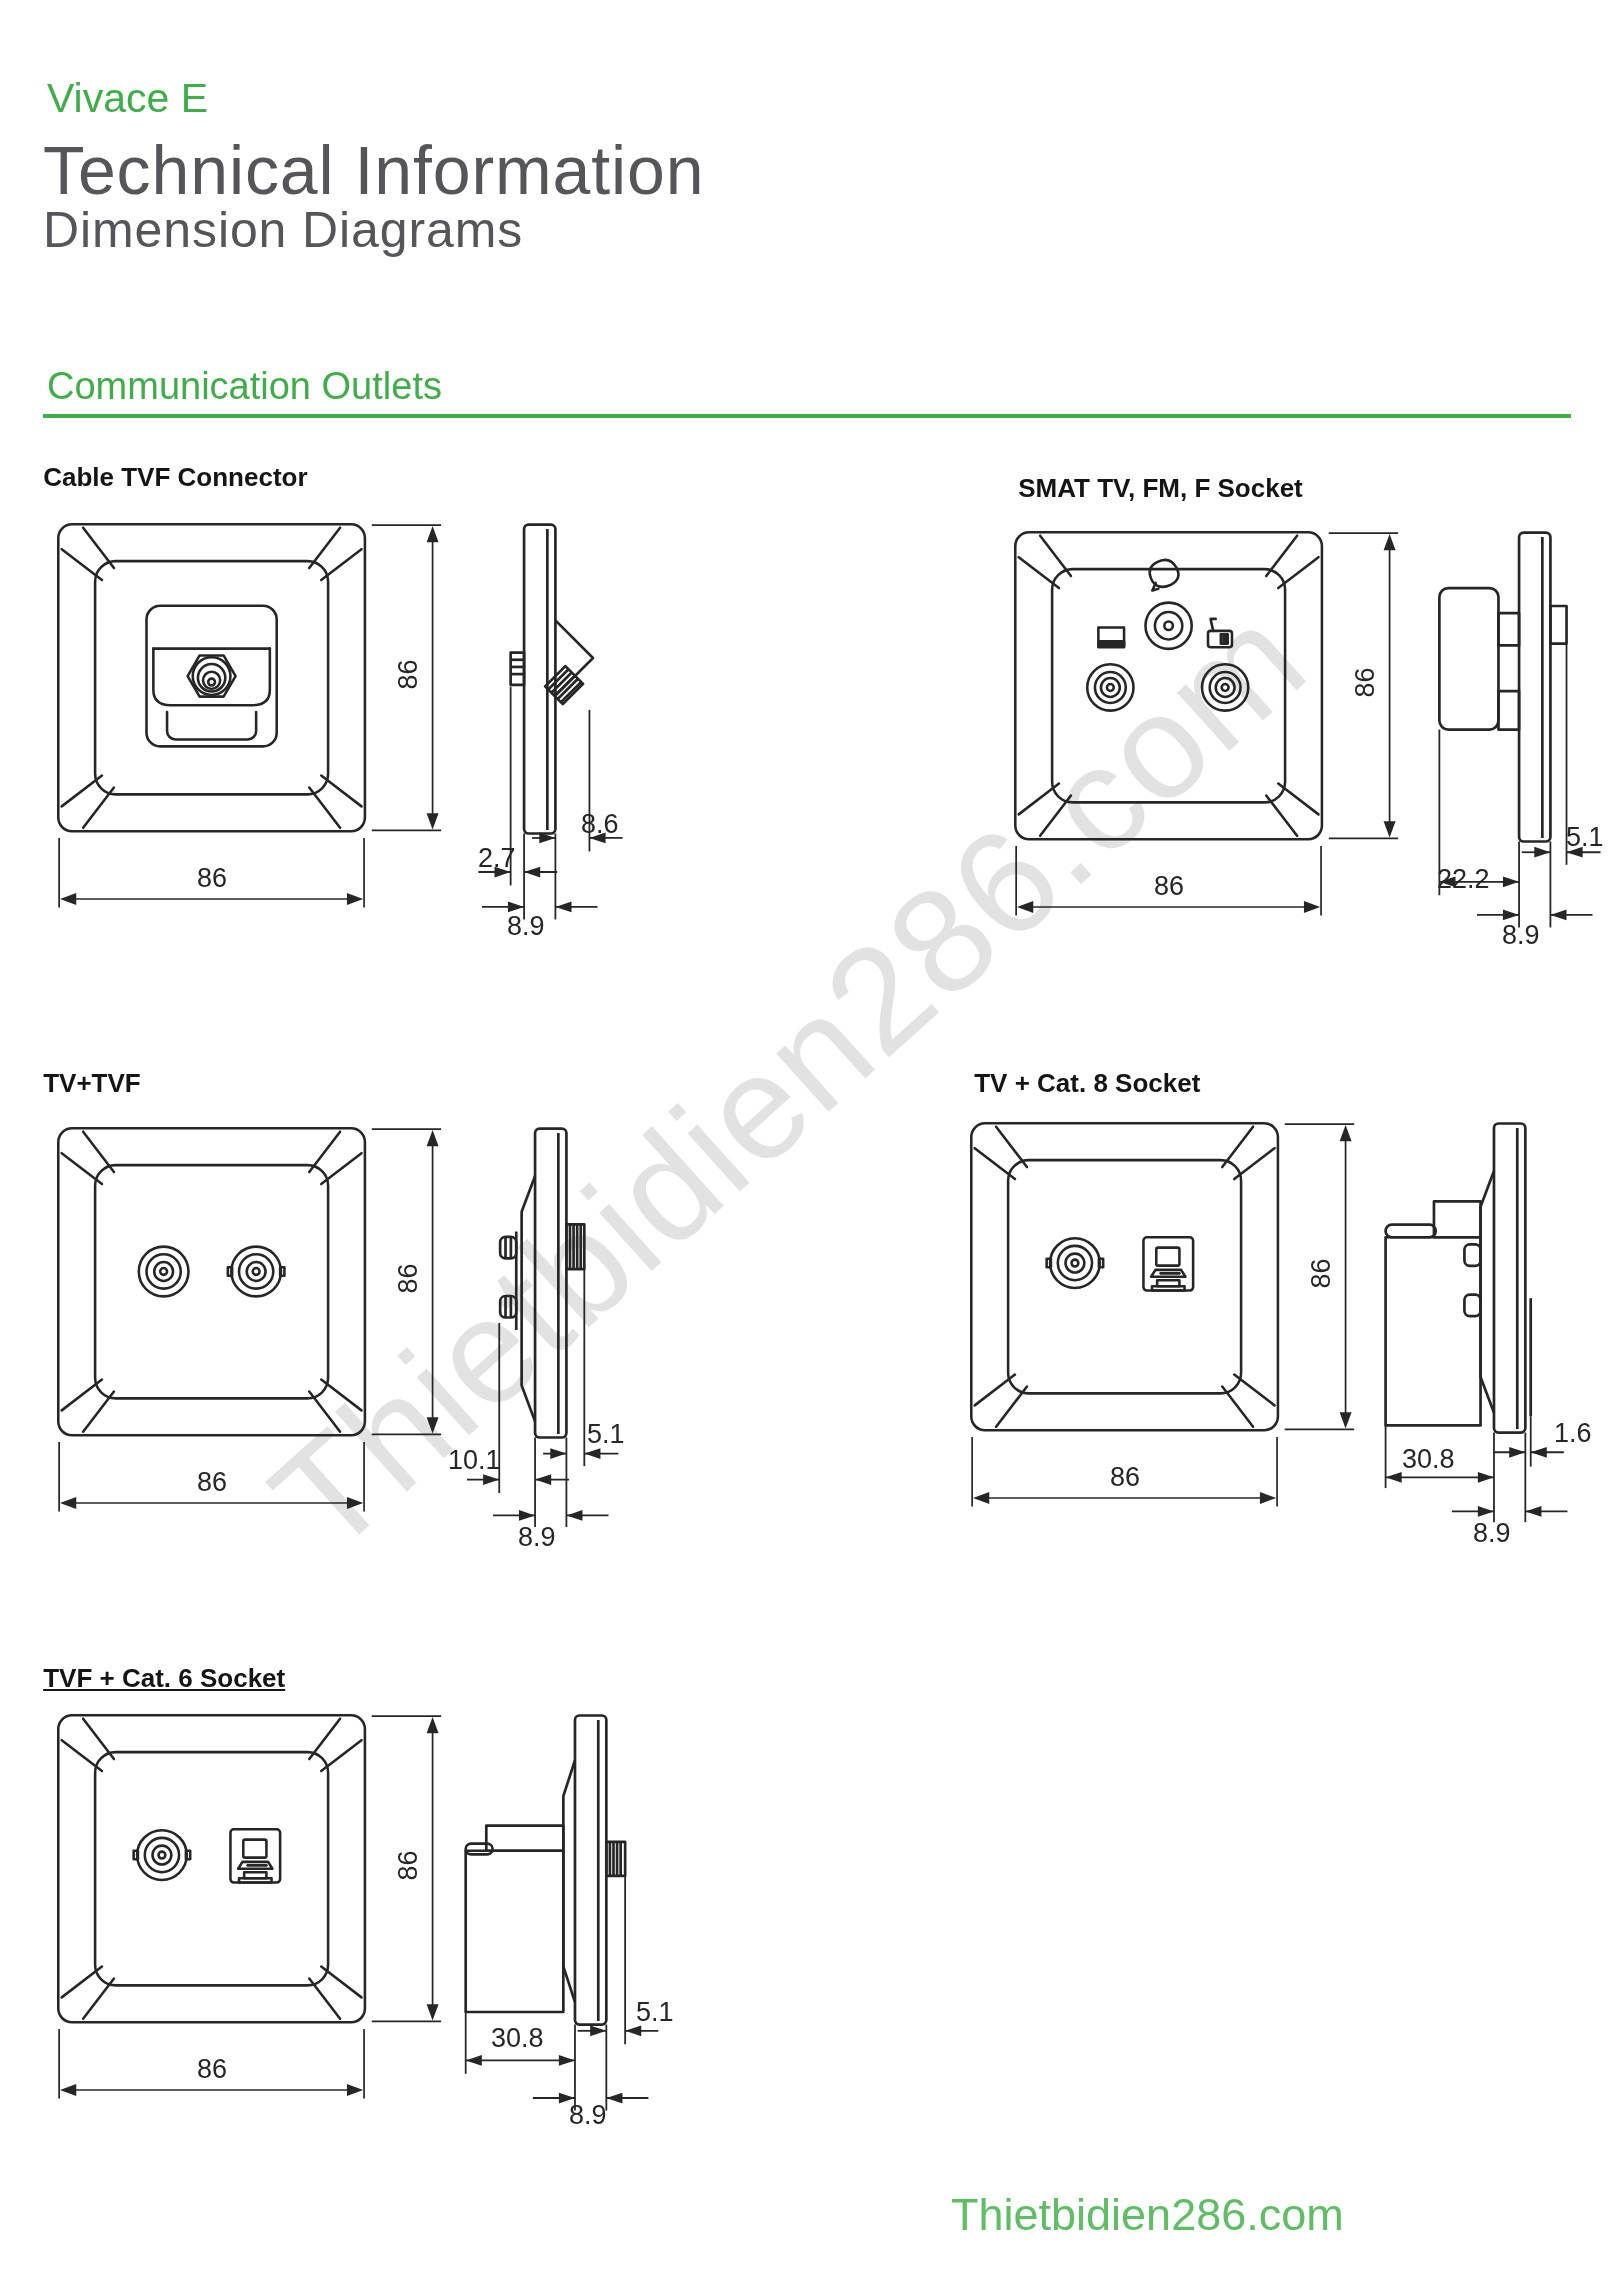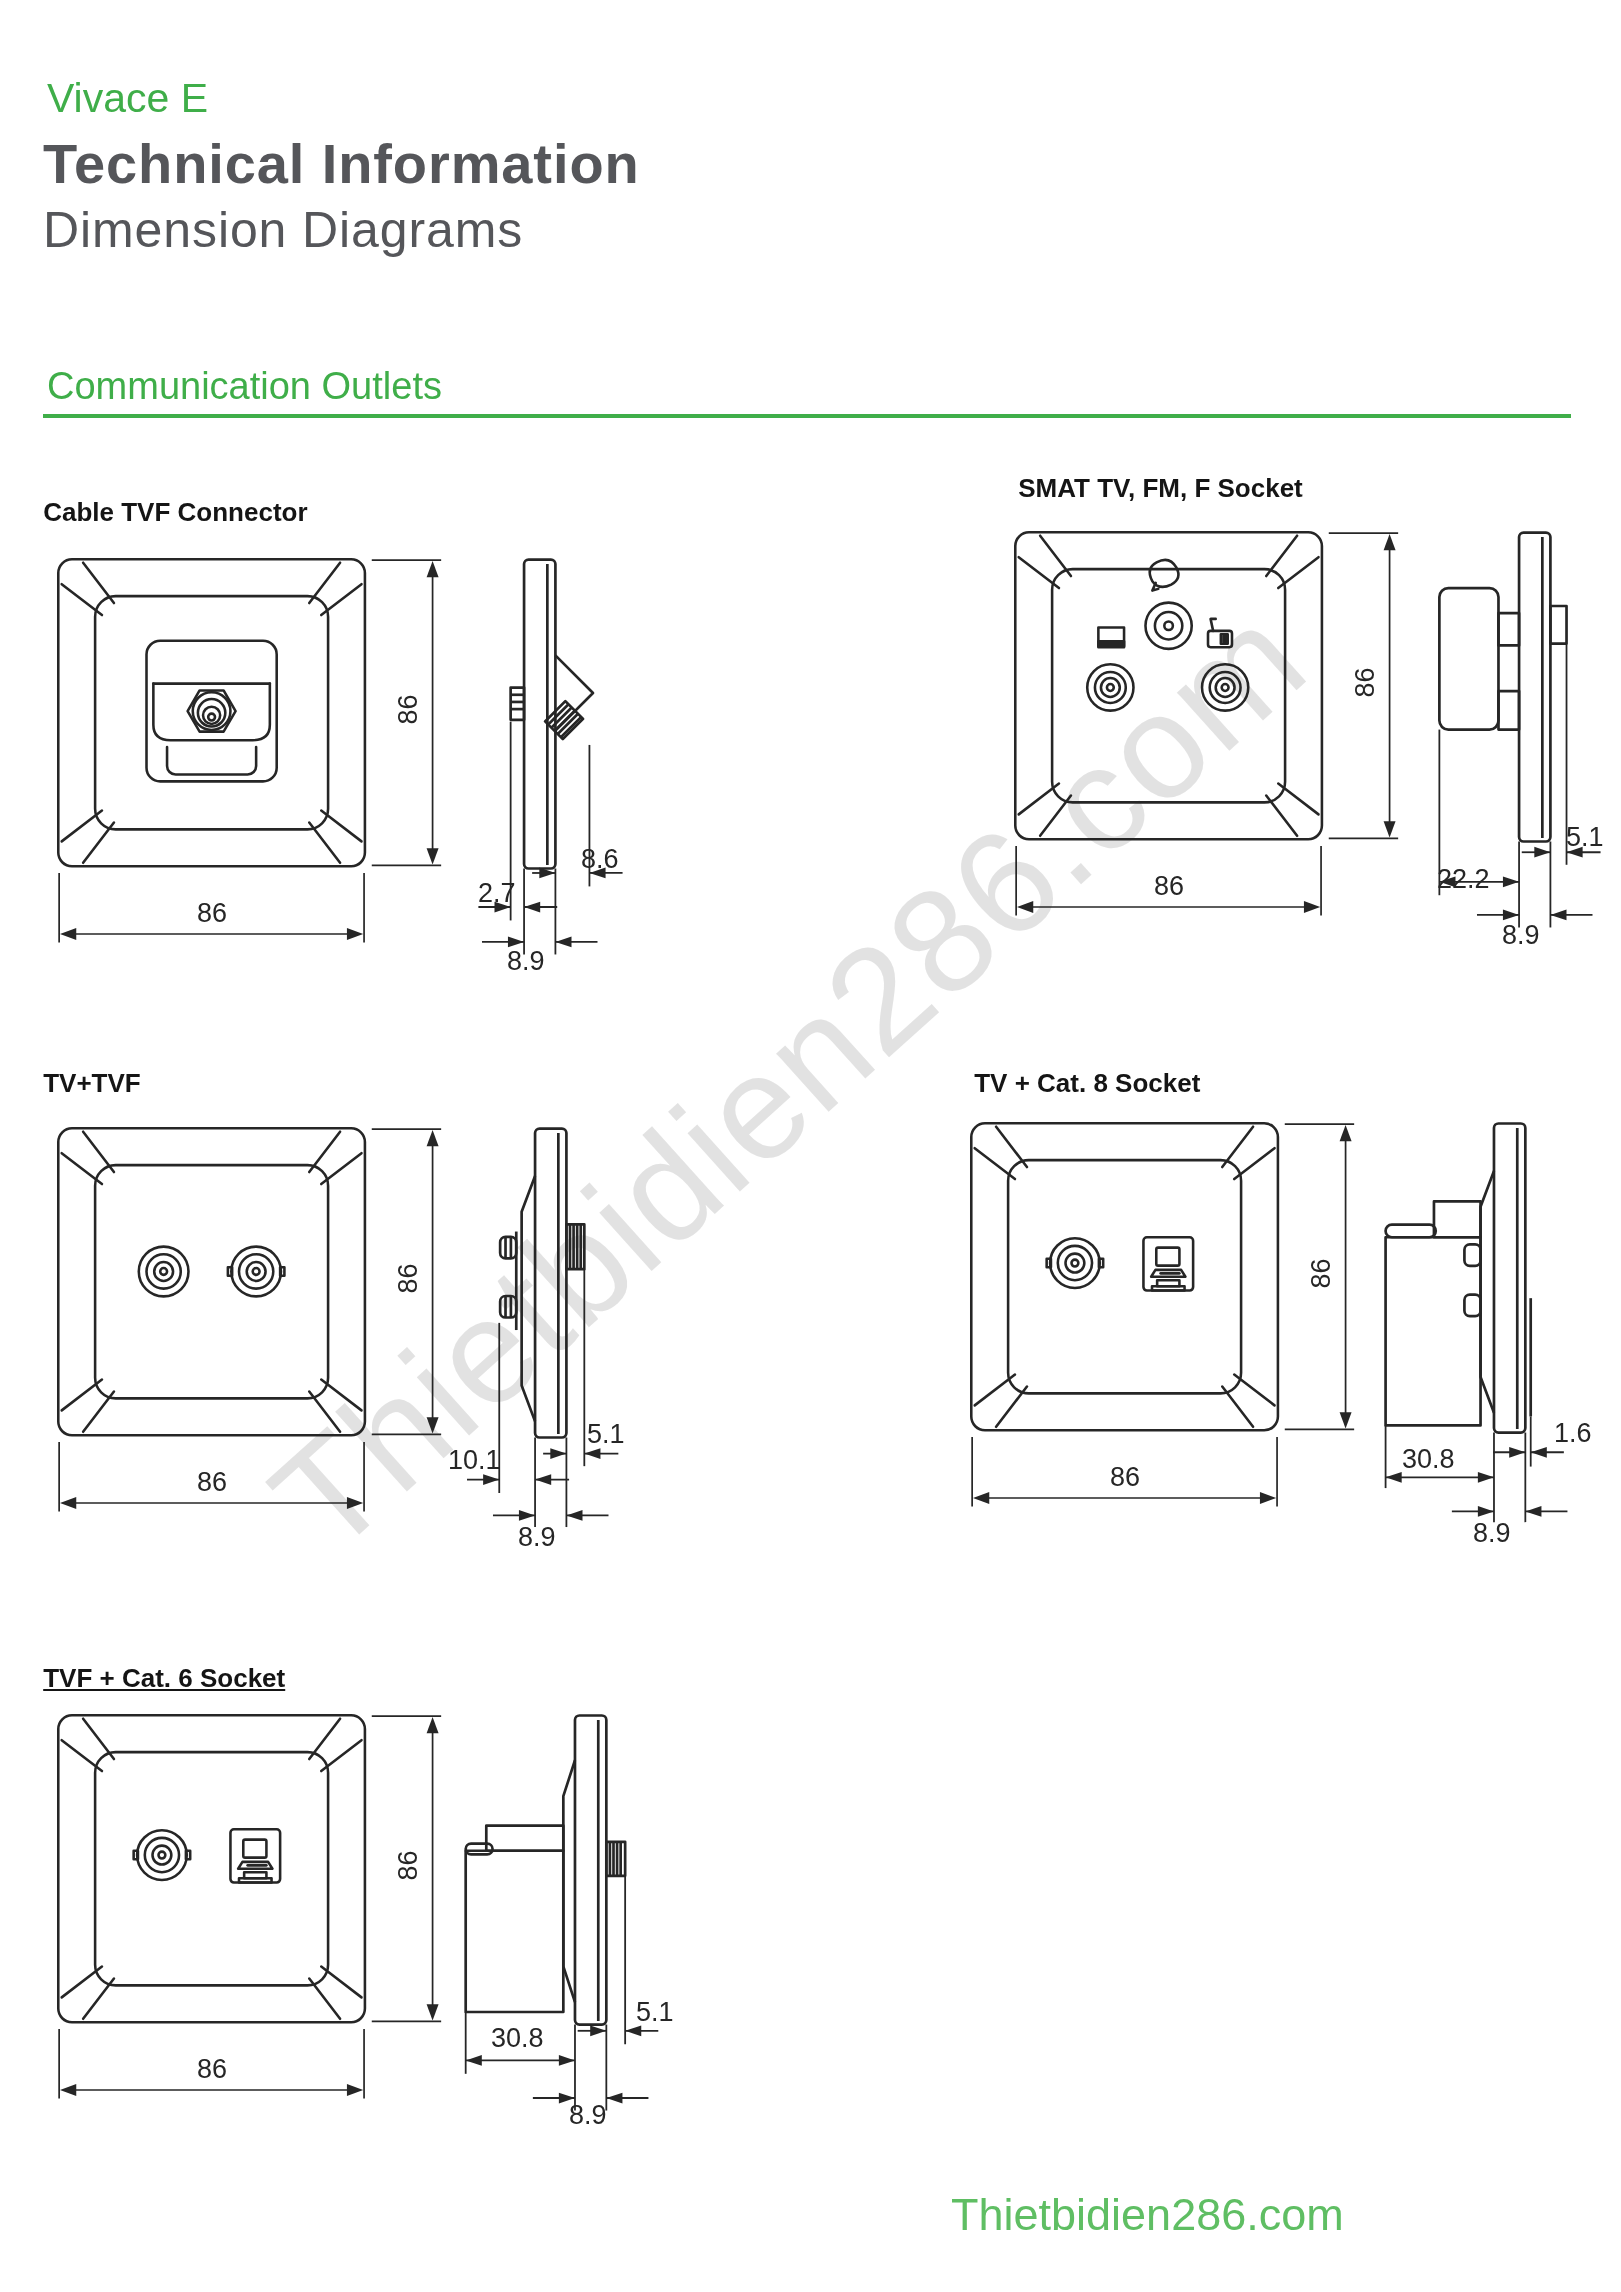--- a/index.html
+++ b/index.html
@@ -5,21 +5,21 @@
   :root{
     --accent:#3fae49; --gray:#55565a; --ink:#262626; --mark:#cccccc; --footer:#5fbe63;
   }
   html,body{margin:0;padding:0;}
   body{
     position:relative; width:1622px; height:2293px; background:#ffffff;
     font-family:"Liberation Sans", sans-serif; overflow:hidden; color:var(--ink);
   }
   .abs{position:absolute;}
   .brand{left:47px; top:75px; font-size:41px; color:var(--accent);}
-  .h1{left:43px; top:131px; font-size:56px; color:var(--gray); letter-spacing:0.9px;font-weight:bold;}
+  .h1{left:43px; top:131px; font-size:68px; color:var(--gray); letter-spacing:0.9px;}
   .h2{left:43px; top:201px; font-size:50px; color:var(--gray); letter-spacing:0.9px;}
   .section-heading{left:47px; top:365px; font-size:38px; color:var(--accent);}
   .section-rule{left:43px; top:414px; width:1528px; height:3.6px; background:var(--accent);}
   .diagram{position:absolute;}
   .diagram *{position:absolute;}
   .dg-title{font-size:26px; font-weight:700; color:#151515; white-space:nowrap;}
   .dim{font-size:27px; color:var(--ink); white-space:nowrap;}
   .dim.center{width:90px; text-align:center;}
   .dim.vert{width:54px; text-align:center; transform:rotate(-90deg);}
   .lineart{color:var(--ink);}
@@ -35,21 +35,21 @@
 <body>
 
 <div class="abs watermark">Thietbidien286.com</div>
 
 <div class="abs brand">Vivace E</div>
 <div class="abs h1">Technical Information</div>
 <div class="abs h2">Dimension Diagrams</div>
 <div class="abs section-heading">Communication Outlets</div>
 <div class="abs section-rule"></div>
 
-<div class="diagram" style="left:36px; top:492px; width:681px; height:510px;">
+<div class="diagram" style="left:36px; top:457px; width:681px; height:510px;">
   <span class="dg-title" style="left:7.2px; top:4.5px;">Cable TVF Connector</span>
 
   <svg class="lineart" style="left:18px; top:63px;" width="394" height="403" viewBox="0 0 460 470" preserveAspectRatio="none">
     <g fill="none" stroke="currentColor" stroke-width="3" stroke-linejoin="round" stroke-linecap="round">
       <rect x="5" y="5" width="358" height="358" rx="16"></rect>
       <rect x="48" y="48" width="272" height="272" rx="24"></rect>
       <path d="M34,9 L70,56"></path>
         <path d="M9,34 L56,70"></path>
       <path d="M334,9 L298,56"></path>
         <path d="M359,34 L312,70"></path>

